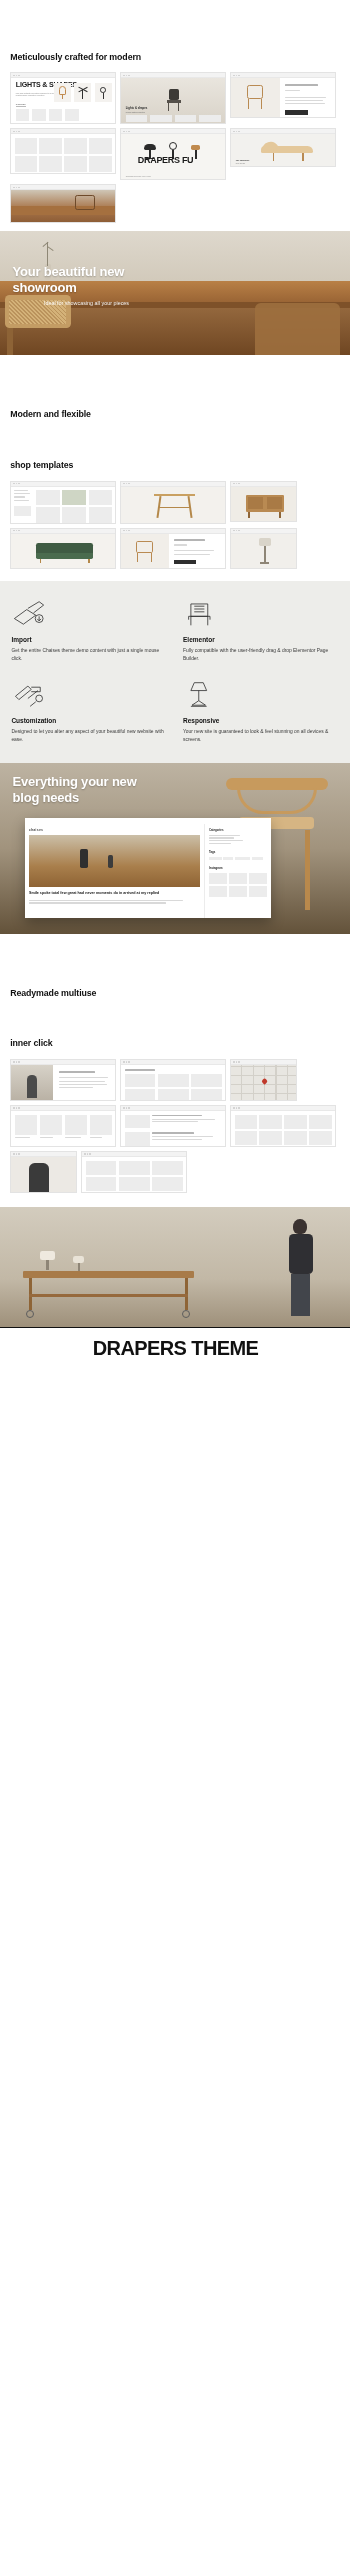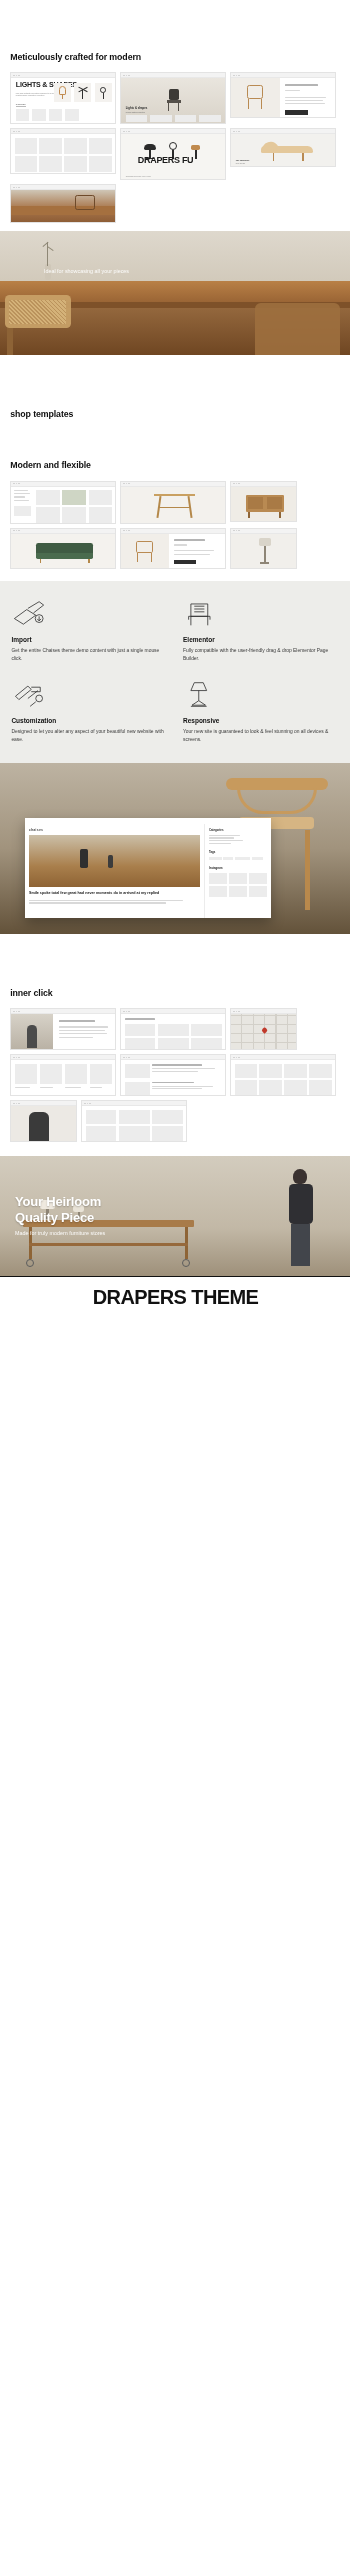--- a/index.html
+++ b/index.html
@@ -311,28 +311,32 @@
 
     <div style="position:absolute;left:4.6px;top:64px;width:68px;height:60px;">
       <div style="position:absolute;left:0;top:0;width:66px;height:33px;background:#c9a268;border-radius:4.6px;opacity:.92;"></div>
       <div style="position:absolute;left:4.6px;top:4.6px;width:57px;height:24px;background:repeating-linear-gradient(45deg,#b8905a 0 1.1px,#d8b77e 1.1px 2.8px);opacity:.8;"></div>
       <div style="position:absolute;left:2.3px;top:33px;width:5.7px;height:27px;background:#8d6336;"></div>
     </div>
 
     <div style="position:absolute;right:11.4px;top:72px;width:85px;height:52px;background:#9d6f3e;border-radius:5.7px 5.7px 0 0;opacity:.9;"></div>
 
     <div class="hero-inner" style="top:33px;">
+      <h2>
+        <span>Your beautiful new</span><br>
+        <span>showroom</span>
+      </h2>
       <p style="text-align:center;width:148px;">Ideal for showcasing all your pieces</p>
     </div>
   </section>
 
   <section class="section" style="padding-top:15px;padding-bottom:12.5px;">
     <h2 class="section-title">
+      <span class="ln">Modern and flexible</span>
       <span class="ln">shop templates</span>
-      <span class="ln">Modern and flexible</span>
     </h2>
 
     <div class="grid" style="gap:4px;">
 
       <div class="card" style="width:106px;height:43px;">
         <div class="bar">
             <i></i>
             <i></i>
             <i></i>
           </div>
@@ -507,20 +511,26 @@
     <div style="position:absolute;inset:0;background:linear-gradient(180deg,#bdb3a2 0%,#a1937d 50%,#63523a 100%);"></div>
 
     <div style="position:absolute;right:17px;top:10.2px;width:114px;height:142px;">
       <div style="position:absolute;left:5.7px;top:5.7px;width:102px;height:11.4px;background:#c79a5d;border-radius:10.2px;"></div>
       <div style="position:absolute;left:17px;top:15px;width:80px;height:26px;border:3.4px solid #c79a5d;border-top:none;border-radius:0 0 34px 34px;"></div>
       <div style="position:absolute;left:19.4px;top:44px;width:75px;height:12.5px;background:#d6b583;border-radius:3.4px;"></div>
       <div style="position:absolute;left:23px;top:57px;width:5.1px;height:80px;background:#b9894c;"></div>
       <div style="position:absolute;left:85px;top:57px;width:5.1px;height:80px;background:#b9894c;"></div>
     </div>
 
+    <div class="hero-inner" style="top:11.4px;">
+      <h2>
+        <span>Everything your new</span><br>
+        <span>blog needs</span>
+      </h2>
+    </div>
 
     <div style="position:absolute;left:25px;top:55px;width:246px;height:100px;background:#fff;box-shadow:0 4.6px 12.5px rgba(0,0,0,.3);">
       <div class="bar" style="height:6.3px;"><i></i><i></i><i></i></div>
       <div style="display:flex;height:94px;">
         <div style="flex:1;padding:4px;">
           <div style="font-size:2.8px;font-weight:700;letter-spacing:0.6px;color:#222;margin-bottom:3.4px;">chaises</div>
           <div style="height:52px;background:linear-gradient(180deg,#cbbfa8 0%,#a97f4c 60%,#8e6334 100%);position:relative;">
             <div style="position:absolute;left:30%;top:13.7px;width:8px;height:19.4px;background:#2f2f2f;border-radius:1.7px;"></div>
             <div style="position:absolute;left:46%;top:19.4px;width:5.7px;height:13.7px;background:#3c3c3c;border-radius:1.7px;"></div>
           </div>
@@ -550,20 +560,21 @@
             <div class="ph" style="height:11.4px;"></div>
             <div class="ph" style="height:11.4px;"></div>
           </div>
         </div>
       </div>
     </div>
   </section>
 
   <section class="section" style="padding-top:15px;padding-bottom:13.7px;">
     <h2 class="section-title">
+      <span class="ln">Readymade multiuse</span>
       <span class="ln">inner click</span>
     </h2>
 
     <div class="grid" style="gap:4px;">
 
       <div class="card" style="width:106px;height:42px;">
         <div class="bar">
             <i></i>
             <i></i>
             <i></i>
@@ -739,27 +750,20 @@
 
     <div style="position:absolute;left:40px;top:44px;width:15px;height:20.5px;">
       <div style="position:absolute;left:0;top:0;width:15px;height:9px;background:#efe9df;border-radius:2.3px;"></div>
       <div style="position:absolute;left:6.3px;top:9px;width:2.3px;height:10.2px;background:#8e8576;"></div>
     </div>
     <div style="position:absolute;left:73px;top:49px;width:11.4px;height:16px;">
       <div style="position:absolute;left:0;top:0;width:11.4px;height:6.8px;background:#e9e3d7;border-radius:2.3px;"></div>
       <div style="position:absolute;left:4.6px;top:6.8px;width:2.3px;height:8px;background:#8e8576;"></div>
     </div>
 
-    <div class="hero-inner" style="top:38px;left:15px;">
-      <h2>
-        <span>Your Heirloom</span><br>
-        <span>Quality Piece</span>
-      </h2>
-      <p>Made for truly modern furniture stores</p>
-    </div>
   </section>
 
   <section class="footer-band">
     <div class="word">DRAPERS THEME</div>
   </section>
 
 </div>
 
 
 </body></html>

